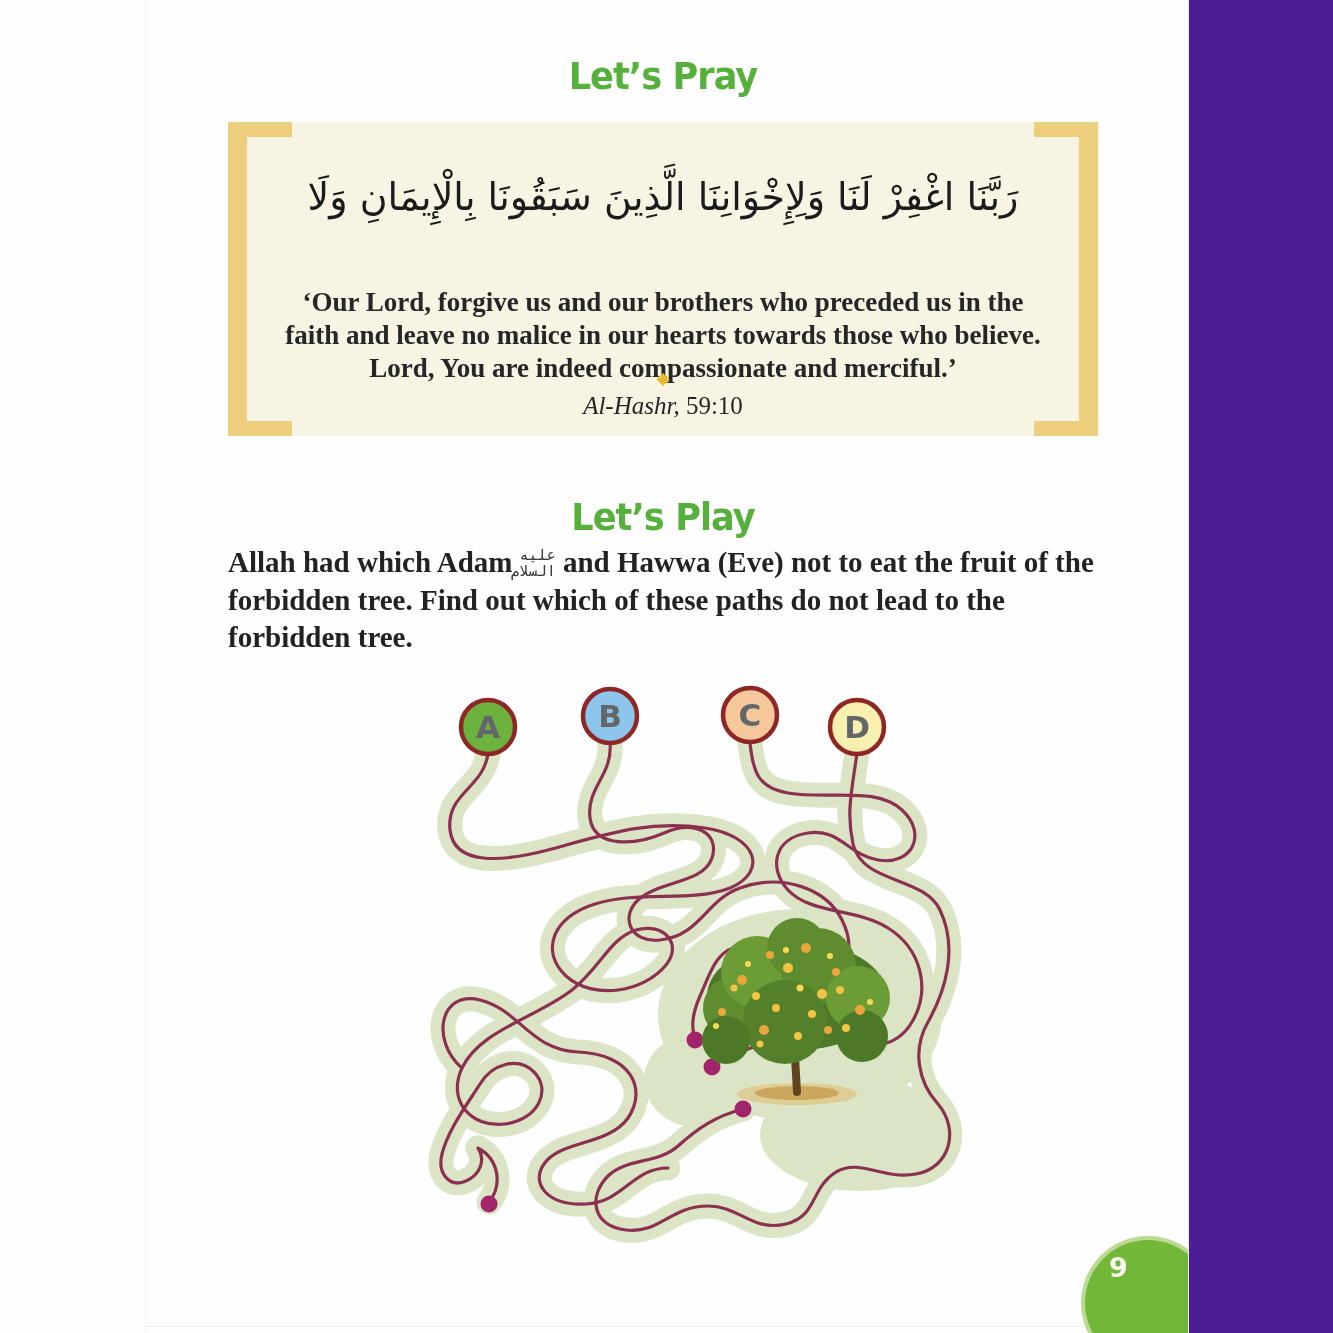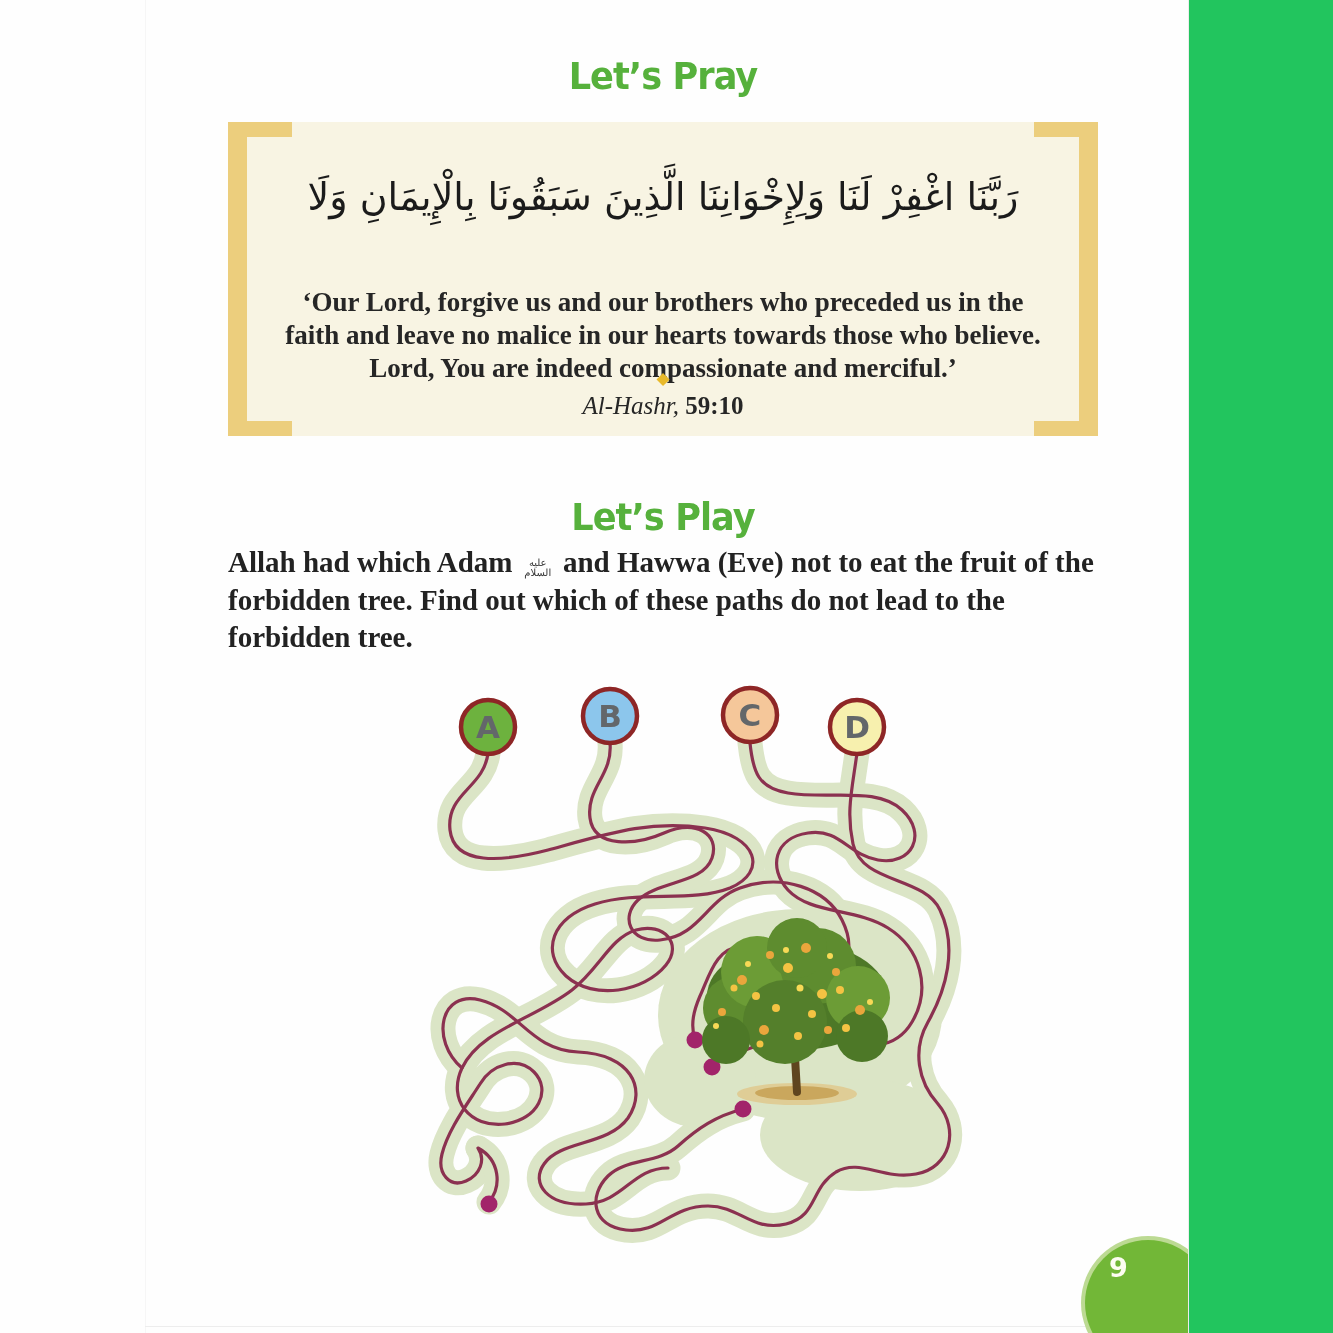--- a/index.html
+++ b/index.html
@@ -1,16 +1,16 @@
 <!DOCTYPE html>
 <html><head>
 <meta charset="utf-8">
 <style>
   html,body{margin:0;padding:0;background:#ffffff;}
-  #screen{position:relative;width:1333px;height:1333px;background:#22c55e;overflow:hidden;
+  #screen{position:relative;width:1333px;height:1333px;background:#4c1d95;overflow:hidden;
           font-family:"Liberation Serif", serif;color:#222;}
   .page-clip{position:absolute;left:0;top:0;width:1188px;height:1333px;overflow:hidden;
              border-right:1px solid #ececec;background:#fefefe;}
   .page-edge-bottom{position:absolute;left:145px;top:1326px;width:1043px;height:1px;background:#ededed;}
   .page-edge-left{position:absolute;left:145px;top:0;width:1px;height:1333px;background:#f6f6f6;}
 
   .heading{position:absolute;left:228px;width:870px;text-align:center;
            font-family:"DejaVu Sans", sans-serif;font-weight:bold;font-size:37px;
            letter-spacing:-1px;color:#56b13c;transform:scaleX(.95);}
   #pray-heading{top:55px;}
@@ -31,26 +31,26 @@
   .ayah-medallion{display:inline-block;width:34px;height:34px;border:1.6px solid #3a3a3a;
                   border-radius:50%;box-shadow:0 0 0 1.5px #f8f4e3, 0 0 0 2.8px #3a3a3a;
                   font-size:19px;line-height:33px;text-align:center;vertical-align:middle;
                   margin-right:14px;background:#f8f4e3;}
   .translation{position:absolute;left:55px;top:148px;width:760px;text-align:center;
                font-weight:bold;font-size:27px;line-height:33px;color:#262626;margin-top:16px;}
   .divider{position:absolute;left:0;top:246px;width:870px;text-align:center;
            color:#e8b92b;font-size:17px;font-family:"DejaVu Sans", sans-serif;}
   .citation{position:absolute;left:0;top:270px;width:870px;text-align:center;font-size:25px;color:#262626;}
   .citation .src{font-style:italic;margin-top:13px;}
-  .citation .ref{font-weight:bold;margin-top:35px;}
+  .citation .ref{font-weight:normal;margin-top:35px;}
 
   .intro{position:absolute;left:228px;top:544px;width:884px;
          font-weight:bold;font-size:29px;line-height:37.5px;color:#222;}
-  .honorific{display:inline-block;width:36px;font-family:Liberation Sans, sans-serif;
-             font-size:10px;line-height:1.05;text-align:center;direction:rtl;
+  .honorific{display:inline-block;width:36px;font-family:Liberation Mono, monospace;
+             font-size:15px;line-height:1.05;text-align:center;direction:rtl;
              vertical-align:-4px;font-weight:normal;color:#333;}
 
   #maze-svg{position:absolute;left:420px;top:660px;width:545px;height:625px;}
   .maze-letter{font-family:"DejaVu Sans", sans-serif;font-weight:bold;font-size:31px;text-anchor:middle;}
 
   .page-badge{position:absolute;left:1085px;top:1240px;width:126px;height:126px;border-radius:50%;
               background:#72b737;box-shadow:0 0 0 4px #bcda93;}
   .page-badge .num{position:absolute;left:24px;top:12px;color:#fdfdf2;
                    font-family:"DejaVu Sans", sans-serif;font-weight:bold;font-size:27px;}
 </style>

